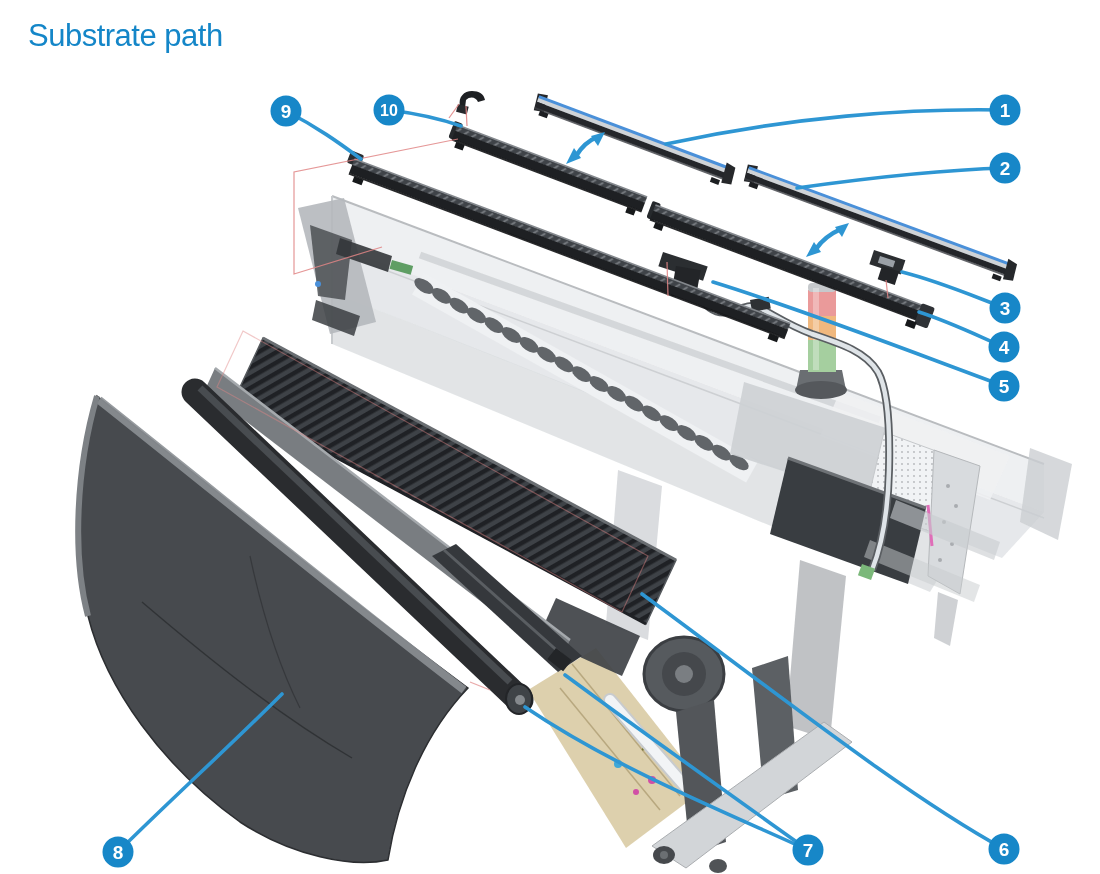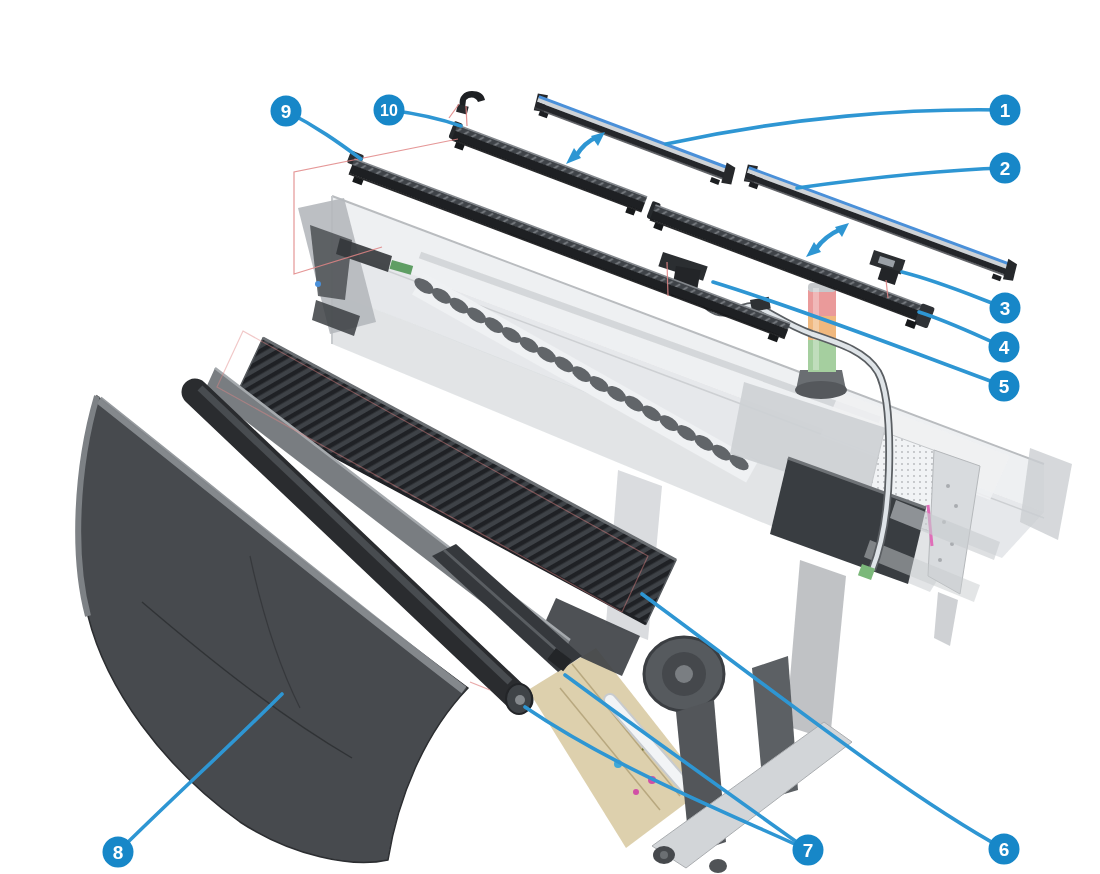--- a/index.html
+++ b/index.html
@@ -7,20 +7,21 @@
          font-family:"Liberation Sans", sans-serif;}
   .page-title{position:absolute;left:28px;top:18px;font-size:31px;font-weight:500;
               letter-spacing:-0.5px;color:#1486c8;margin:0;}
   svg{position:absolute;left:0;top:0;}
   .callout-text{font-family:"Liberation Sans", sans-serif;font-weight:bold;fill:#fff;}
 </style>
 </head>
 <body>
 
 <div class="stage">
+  <h1 class="page-title">Substrate path</h1>
 
   <svg id="diagram" width="1100" height="874" viewBox="0 0 1100 874">
     <defs>
       <pattern id="tread" width="8" height="7" patternUnits="userSpaceOnUse">
         <rect width="8" height="7" fill="#3f4348"></rect>
         <path d="M1,6 L5,1" stroke="#787c81" stroke-width="2"></path>
       </pattern>
       <pattern id="hatch" width="9" height="9" patternUnits="userSpaceOnUse" patternTransform="rotate(60)">
         <rect width="9" height="9" fill="#3e4247"></rect>
         <rect width="4.5" height="9" fill="#1f2125"></rect>

